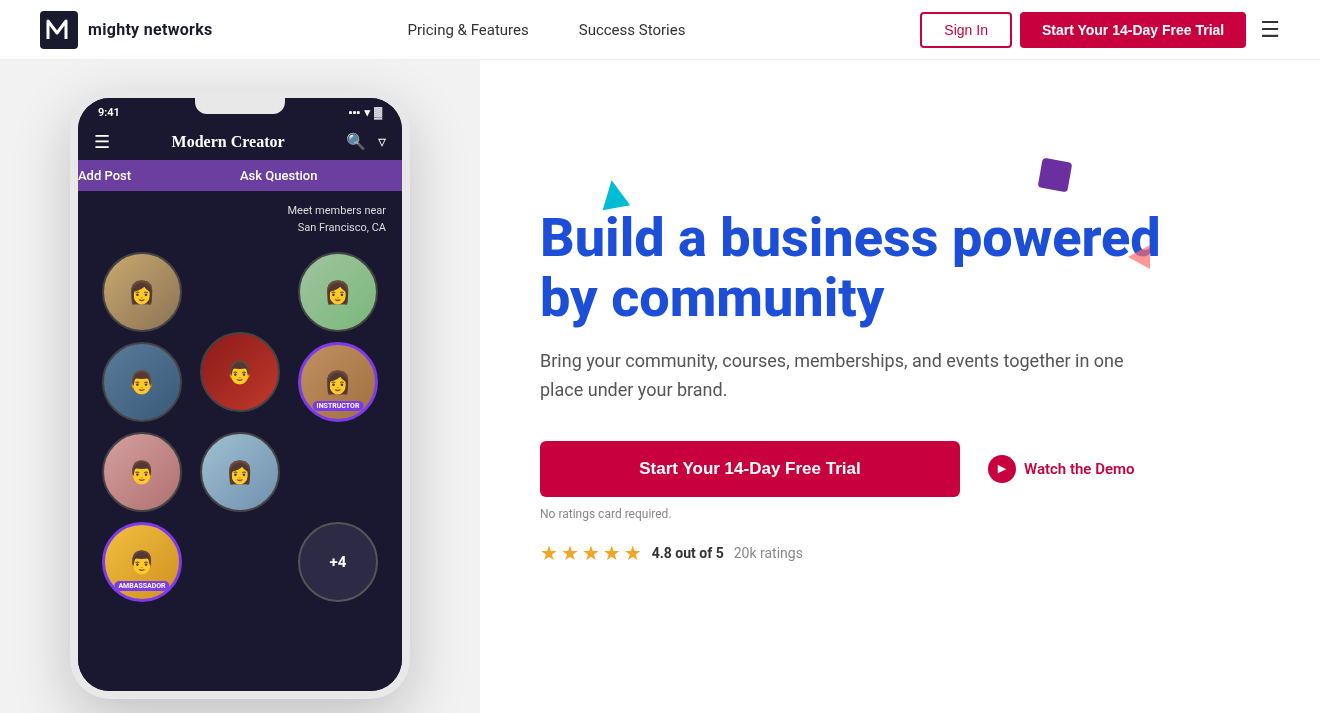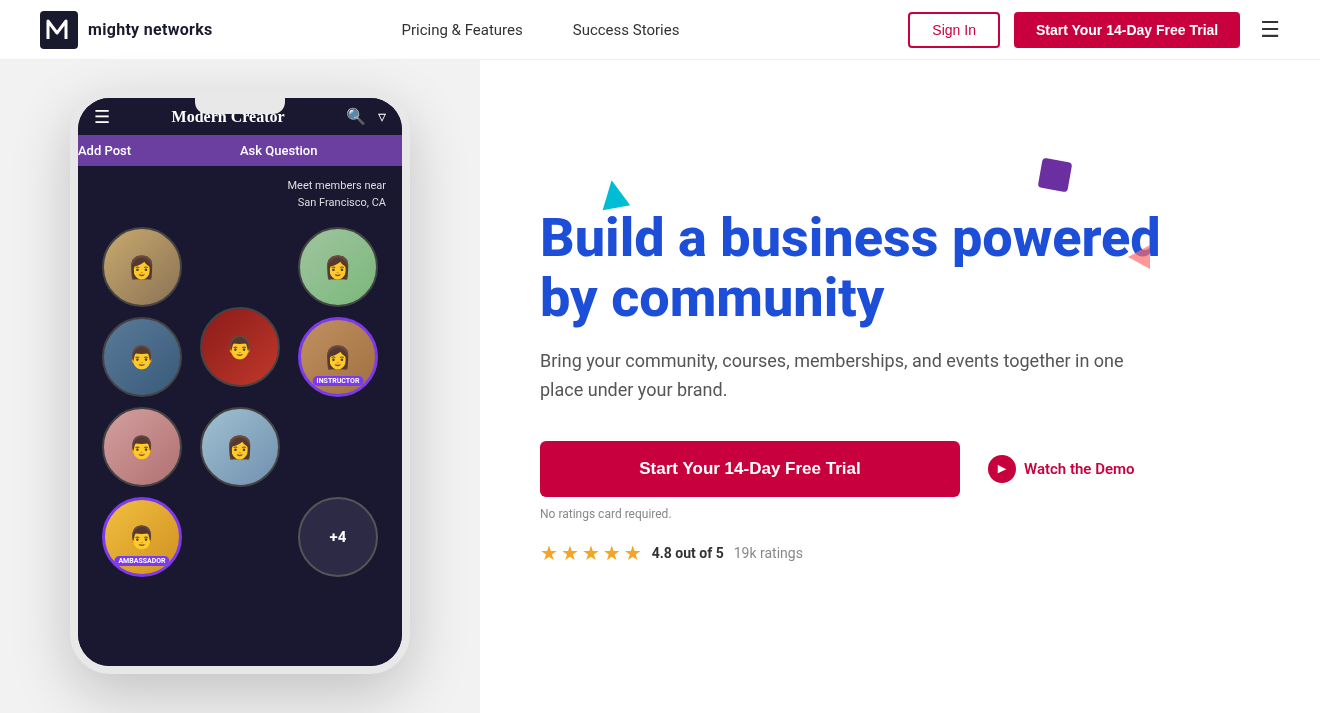--- a/index.html
+++ b/index.html
@@ -39,21 +39,21 @@
     }
     .nav-link {
       font-size: 15px;
       color: #333;
       text-decoration: none;
       cursor: pointer;
     }
     .nav-right {
       display: flex;
       align-items: center;
-      gap: 14px;
+      gap: 8px;
       padding-left: 40px;
     }
     .btn-signin {
       border: 2px solid #c8003e;
       color: #c8003e;
       background: transparent;
       padding: 8px 22px;
       border-radius: 4px;
       font-size: 14px;
       font-weight: 500;
@@ -417,20 +417,28 @@
     <span class="hamburger-icon">☰</span>
   </div>
 </header>
 
 <main class="main">
 
   <div class="left-panel">
     <div class="phone-mockup">
       <div class="phone-notch"></div>
 
+      <div class="phone-status-bar">
+        <span>9:41</span>
+        <div class="status-icons">
+          <span>▪▪▪</span>
+          <span>▾</span>
+          <span>▓</span>
+        </div>
+      </div>
 
       <div class="phone-header">
         <span class="phone-header-left">☰</span>
         <span class="phone-header-title">Modern Creator</span>
         <div class="phone-header-right">
           <span>🔍</span>
           <span>▿</span>
         </div>
       </div>
 
@@ -529,17 +537,17 @@
 
     <div class="rating-row">
       <div class="stars">
         <span class="star">★</span>
         <span class="star">★</span>
         <span class="star">★</span>
         <span class="star">★</span>
         <span class="star">★</span>
       </div>
       <span class="rating-text">4.8 out of 5</span>
-      <span class="rating-count">19k ratings</span>
+      <span class="rating-count">20k ratings</span>
     </div>
   </div>
 
 </main>
 
 </body></html>

